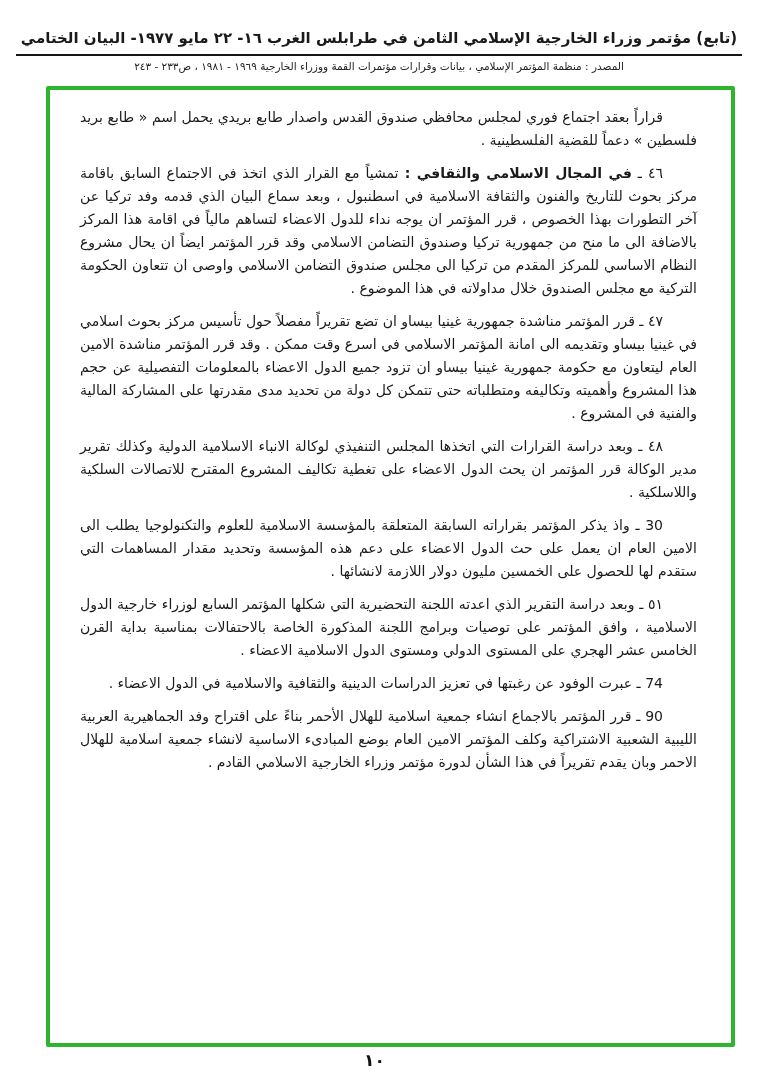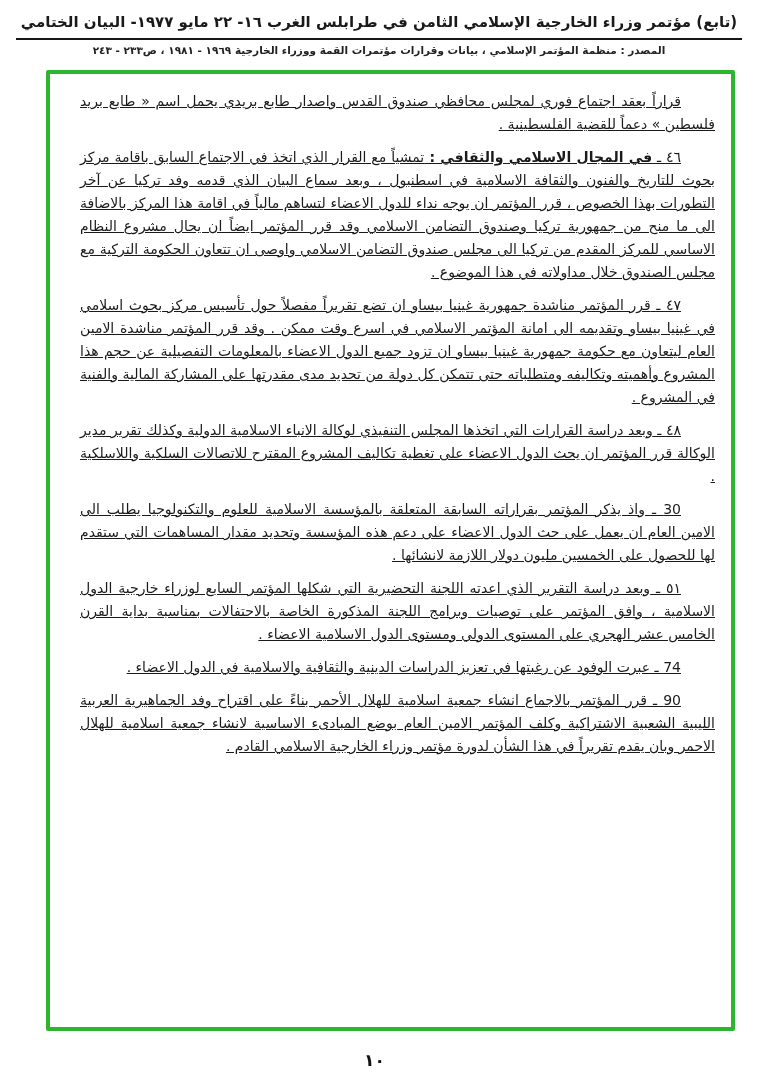--- a/index.html
+++ b/index.html
@@ -6,52 +6,51 @@
   body{
     width:758px;height:1078px;
     background:#ffffff;
     font-family:"DejaVu Sans", sans-serif;
     color:#1a1a1a;
     position:relative;
     overflow:hidden;
   }
   .page{width:758px;height:1078px;position:relative;}
   .header{
-    padding-top:12px;
+    padding-top:28px;
     text-align:center;
     direction:rtl;
   }
   .header-title{
     font-size:15px;
     font-weight:bold;
     margin:0 18px;
     line-height:1.4;
   }
   .header-rule{
     height:2px;
     background:#161616;
     margin:5px 16px 4px 16px;
   }
   .source-line{
     font-size:10.5px;
-    font-weight:bold;
+    font-weight:normal;
     text-align:center;
     margin:2px 20px 0 20px;
     color:#222;
   }
   .content-box{
     margin:14px 23px 0 46px;
     border:4px solid #2db52d;
     border-radius:2px;
     height:927px;
-    padding:16px 16px 10px 30px;
+    padding:16px 34px 10px 30px;
     box-sizing:content-box;
     overflow:hidden;
     direction:rtl;
-    text-decoration:underline;
   }
   .para{
     font-size:14px;
     line-height:23px;
     text-align:justify;
     text-justify:inter-word;
     margin:0 0 10px 0;
     text-indent:34px;
     direction:rtl;
   }

